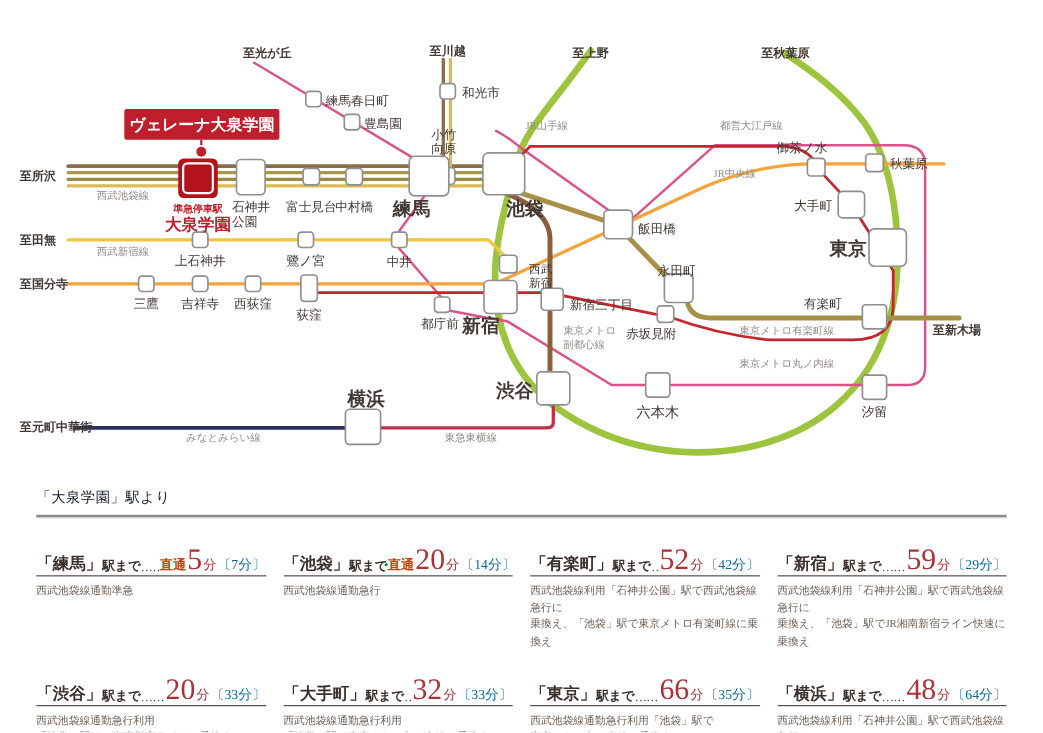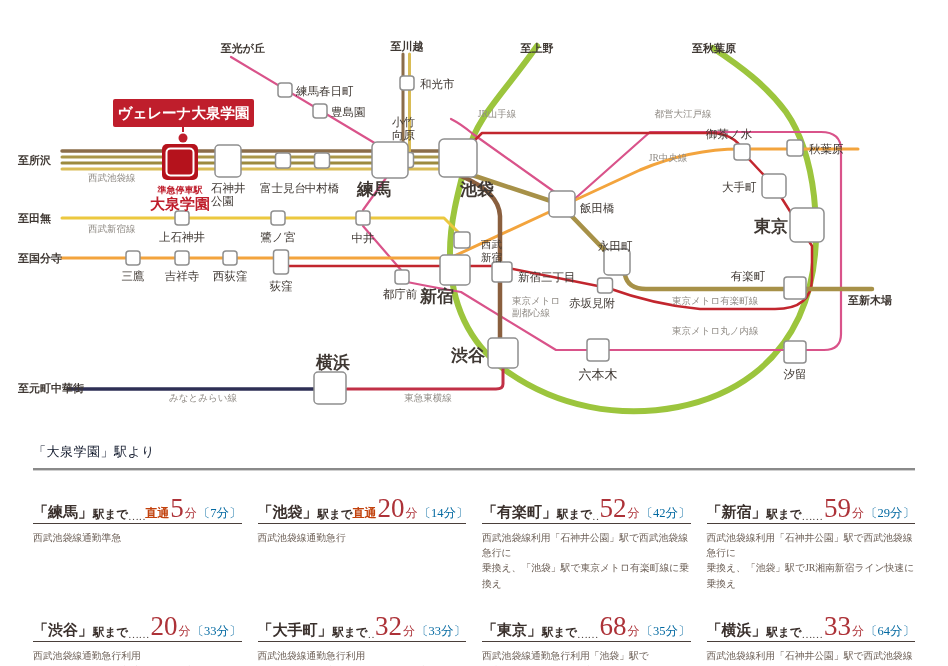--- a/index.html
+++ b/index.html
@@ -251,35 +251,35 @@
         <div class="acc-desc">西武池袋線通勤急行利用
 「池袋」駅で東京メトロ丸ノ内線に乗換え</div>
       </div>
 
       <div class="acc-cell">
         <div class="acc-title">
           <span class="acc-name">「東京」</span>
             <span class="acc-suffix">駅まで</span>
             <span class="acc-leader">……………</span>
             <span class="acc-prefix"></span>
-            <span class="acc-min">68</span>
+            <span class="acc-min">66</span>
             <span class="acc-unit">分</span>
             <span class="acc-bracket">〔35分〕</span>
         </div>
         <div class="acc-desc">西武池袋線通勤急行利用「池袋」駅で
 東京メトロ丸ノ内線に乗換え</div>
       </div>
 
       <div class="acc-cell">
         <div class="acc-title">
           <span class="acc-name">「横浜」</span>
             <span class="acc-suffix">駅まで</span>
             <span class="acc-leader">……………</span>
             <span class="acc-prefix"></span>
-            <span class="acc-min">33</span>
+            <span class="acc-min">48</span>
             <span class="acc-unit">分</span>
             <span class="acc-bracket">〔64分〕</span>
         </div>
         <div class="acc-desc">西武池袋線利用「石神井公園」駅で西武池袋線急行に
 乗換え、「池袋」駅でJR湘南新宿ライン快速に乗換え</div>
       </div>
 
     </div>
   </div>
 </div>

